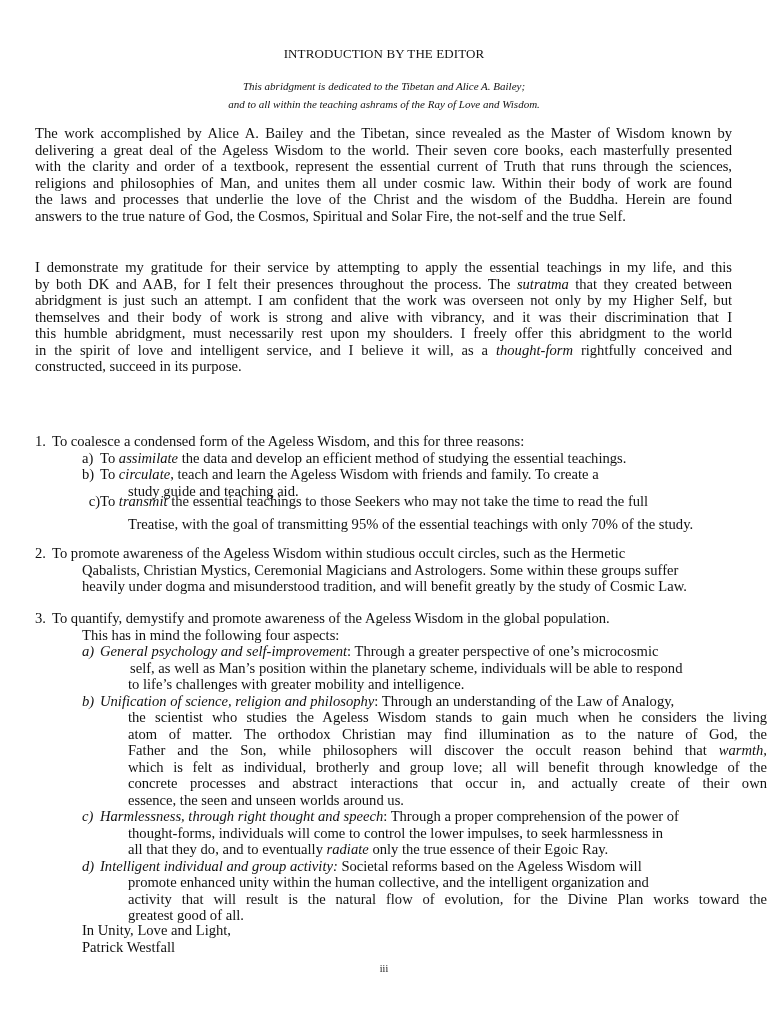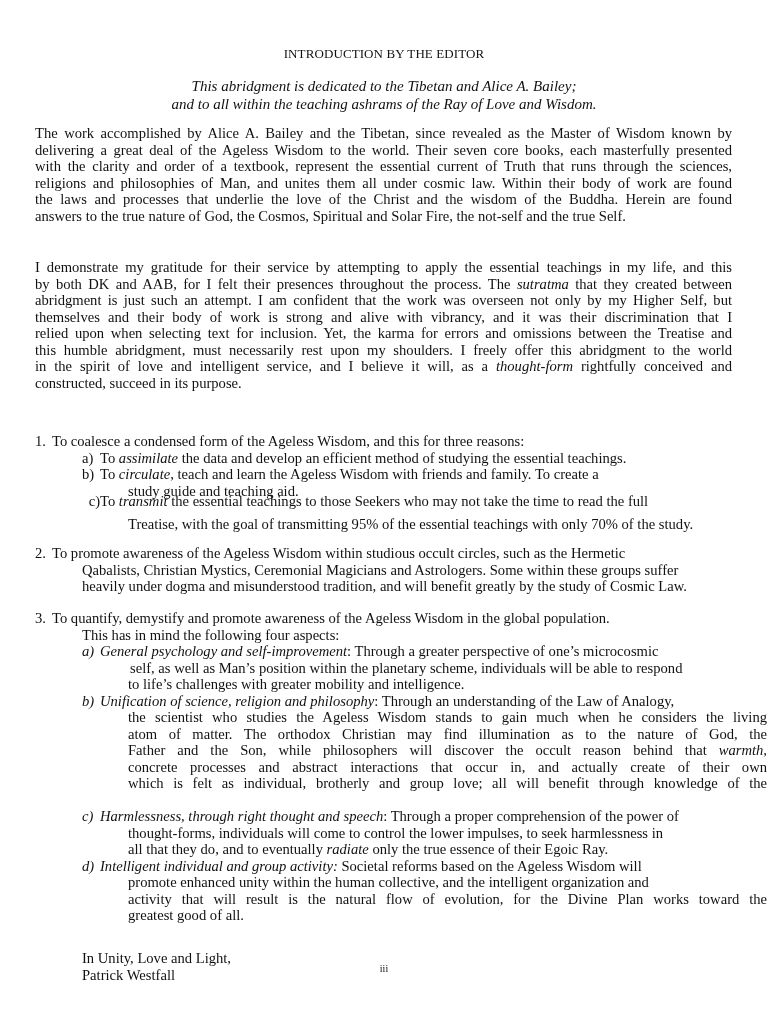--- a/index.html
+++ b/index.html
@@ -10,38 +10,38 @@
     font-size: 14.6px;
     line-height: 16.5px;
   }
   .page { position: absolute; left: 0; top: 0; width: 768px; height: 890px; }
   .heading {
     position: absolute; top: 46px; left: 0; width: 768px; text-align: center;
     font-size: 13px; letter-spacing: 0.1px;
   }
   .dedication {
     position: absolute; top: 77px; left: 0; width: 768px; text-align: center;
-    font-style: italic; font-size: 15px; line-height: 18px;
+    font-style: italic; font-size: 11px; line-height: 18px;
   }
   .para {
     position: absolute; left: 35px; width: 697px; text-align: justify;
     margin: 0;
   }
   .plain { position: absolute; left: 35px; width: 697px; margin: 0; }
   em, .it { font-style: italic; }
   .list-item { position: absolute; left: 35px; width: 697px; }
   .num { position: absolute; left: 0; top: 0; }
   .num-text { position: absolute; left: 17px; top: 0; white-space: nowrap; }
   .cont { position: absolute; white-space: nowrap; }
   .sub { position: absolute; left: 47px; white-space: nowrap; }
   .sub .letter { display: inline-block; width: 18px; }
   .block { position: absolute; left: 93px; width: 639px; text-align: justify; margin: 0; }
   .line { display: block; white-space: nowrap; height: 16.5px; }
   .jline { display: block; text-align: justify; text-align-last: justify; height: 16.5px; }
-  .signoff { position: absolute; left: 82px; top: 950px; line-height: 16.5px; }
+  .signoff { position: absolute; left: 82px; top: 922px; line-height: 16.5px; }
   .pagenum { position: absolute; top: 961px; left: 0; width: 768px; text-align: center; font-size: 10px; }
 </style>
 </head>
 <body>
 
 <div class="page">
 
   <div class="heading">INTRODUCTION BY THE EDITOR</div>
 
   <div class="dedication">
@@ -56,21 +56,20 @@
     <span class="jline">religions and philosophies of Man, and unites them all under cosmic law.  Within their body of work are found</span>
     <span class="jline">the laws and processes that underlie the love of the Christ and the wisdom of the Buddha.  Herein are found</span>
     <span class="line">answers to the true nature of God, the Cosmos, Spiritual and Solar Fire, the not-self and the true Self.</span>
   </div>
 
   <div class="para" style="top:259px;">
     <span class="jline">I demonstrate my gratitude for their service by attempting to apply the essential teachings in my life, and this</span>
     <span class="jline"><span>by both DK and AAB, for I felt their presences throughout the process.  The</span> <em>sutratma</em> <span>that they created between</span></span>
     <span class="jline">abridgment is just such an attempt.  I am confident that the work was overseen not only by my Higher Self, but</span>
     <span class="jline">themselves and their body of work is strong and alive with vibrancy, and it was their discrimination that I</span>
-    <span class="jline">relied upon when selecting text for inclusion.  Yet, the karma for errors and omissions between the Treatise and</span>
     <span class="jline">this humble abridgment, must necessarily rest upon my shoulders.  I freely offer this abridgment to the world</span>
     <span class="jline"><span>in the spirit of love and intelligent service, and I believe it will, as a</span> <em>thought-form</em> <span>rightfully conceived and</span></span>
     <span class="line">constructed, succeed in its purpose.</span>
   </div>
 
 
   <div class="list-item" style="top:433px;">
     <span class="num">1.</span>
     <span class="num-text">To coalesce a condensed form of the Ageless Wisdom, and this for three reasons:</span>
 
@@ -105,22 +104,23 @@
     <div class="cont" style="left:95px; top:49.5px;">self, as well as Man’s position within the planetary scheme, individuals will be able to respond</div>
     <div class="cont" style="left:93px; top:66px;">to life’s challenges with greater mobility and intelligence.</div>
 
     <div class="sub" style="top:82.5px;">
       <em class="letter">b)</em><em>Unification of science, religion and philosophy</em><span>:  Through an understanding of the Law of Analogy,</span>
     </div>
     <div class="block" style="top:99px;">
       <span class="jline">the scientist who studies the Ageless Wisdom stands to gain much when he considers the living</span>
       <span class="jline">atom of matter.  The orthodox Christian may find illumination as to the nature of God, the</span>
       <span class="jline"><span>Father and the Son, while philosophers will discover the occult reason behind that</span> <em>warmth,</em></span>
+      <span class="jline">which is felt as individual, brotherly and group love; all will benefit through knowledge of the</span>
       <span class="jline">concrete processes and abstract interactions that occur in, and actually create of their own</span>
-      <span class="jline">which is felt as individual, brotherly and group love; all will benefit through knowledge of the</span>
+      <span class="line">essence, the seen and unseen worlds around us.</span>
     </div>
 
     <div class="sub" style="top:198px;">
       <em class="letter">c)</em><em>Harmlessness, through right thought and speech</em><span>:  Through a proper comprehension of the power of</span>
     </div>
     <div class="cont" style="left:93px; top:214.5px;">thought-forms, individuals will come to control the lower impulses, to seek harmlessness in</div>
     <div class="cont" style="left:93px; top:231px;"><span>all that they do, and to eventually </span><em>radiate</em><span> only the true essence of their Egoic Ray.</span></div>
 
     <div class="sub" style="top:247.5px;">
       <em class="letter">d)</em><em>Intelligent individual and group activity:</em><span>  Societal reforms based on the Ageless Wisdom will</span>

